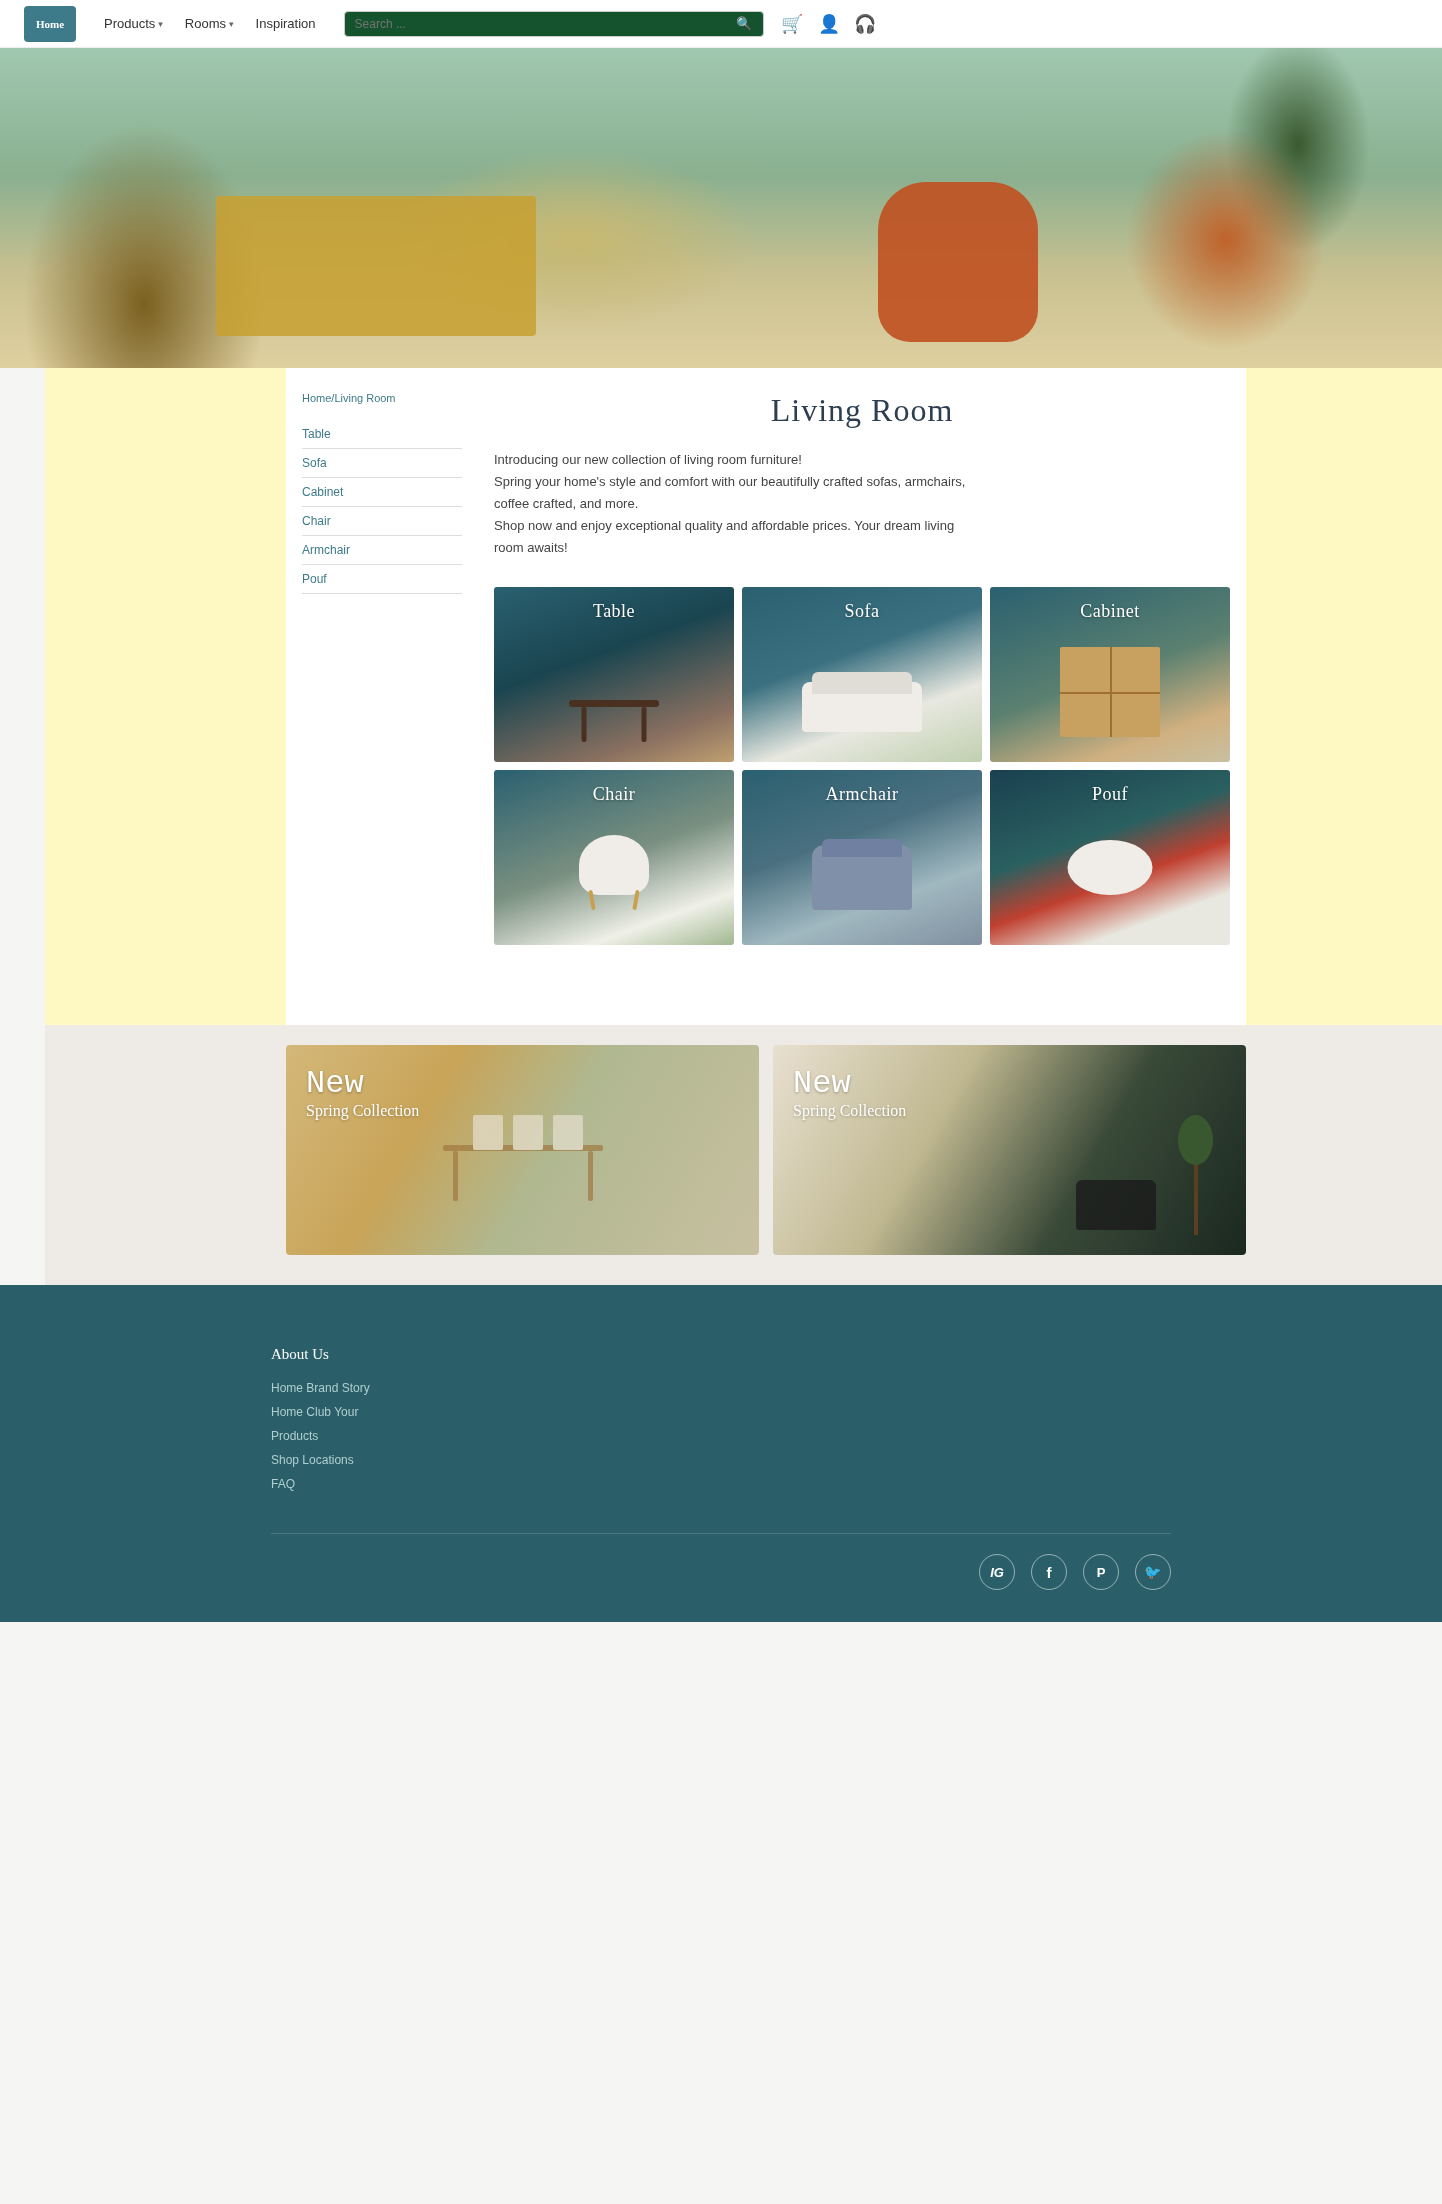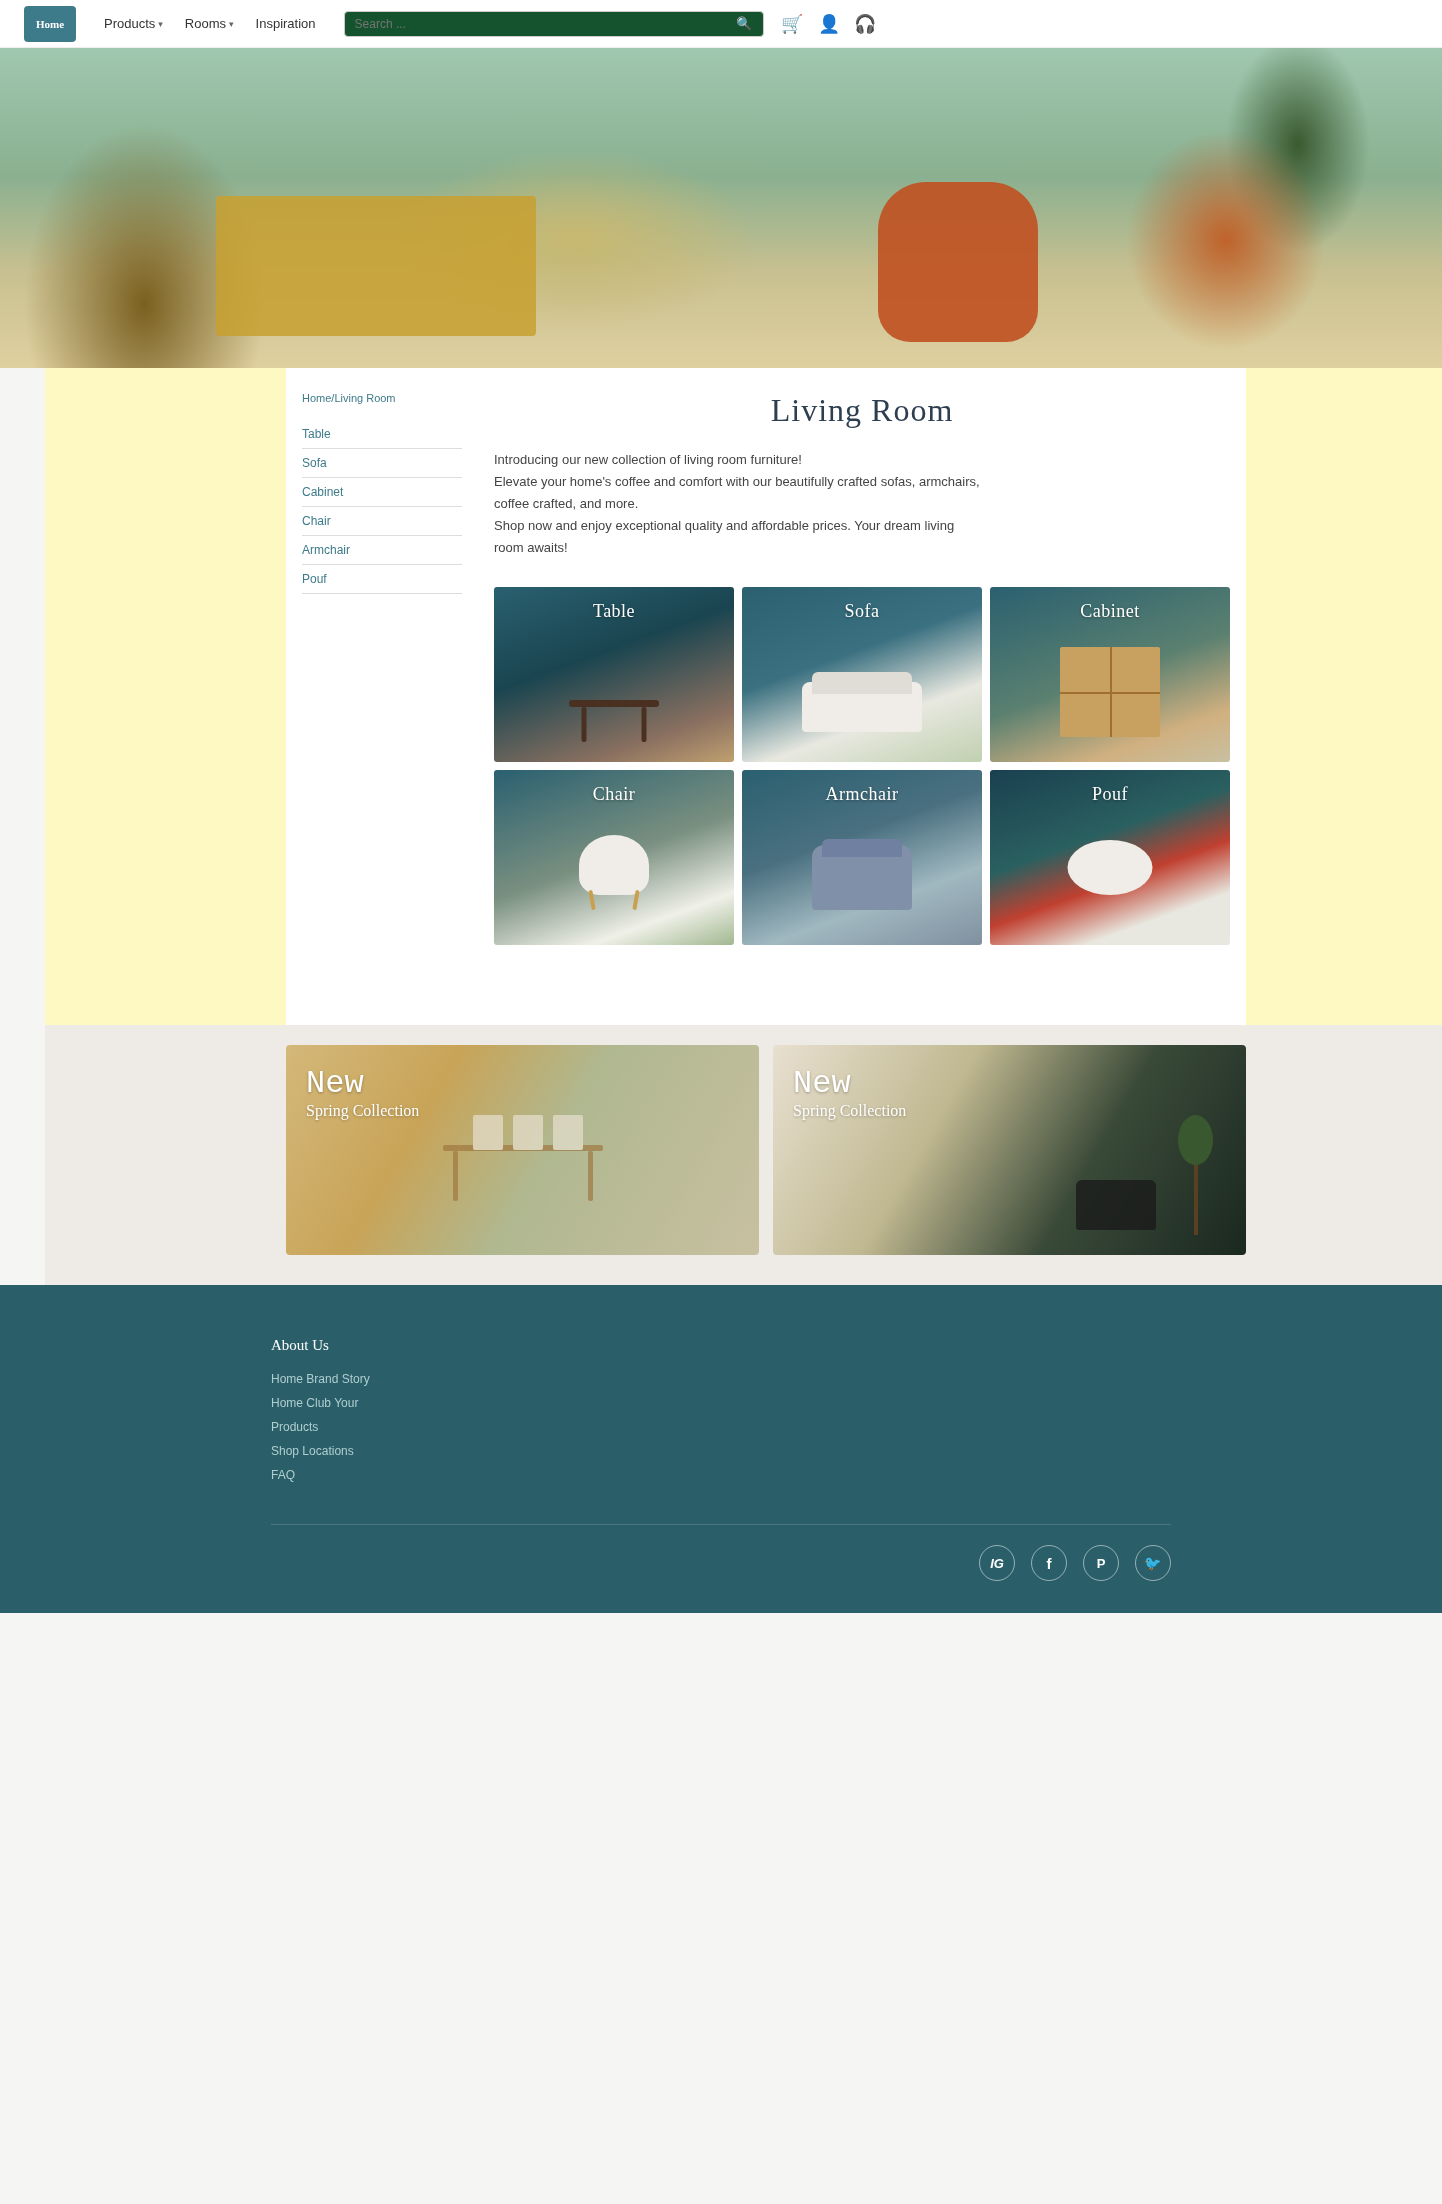--- a/index.html
+++ b/index.html
@@ -245,21 +245,21 @@
     footer {
       background: #2a5f6a;
       color: #c8dde0;
       padding: 48px 40px 32px;
     }
     .footer-grid {
       display: grid;
       grid-template-columns: 1fr 1fr 1fr;
       gap: 60px;
       max-width: 900px;
-      margin: 4px auto 32px;
+      margin: 13px auto 32px;
     }
     .footer-col h4 {
       font-size: 15px;
       font-family: Georgia, serif;
       color: white;
       margin-bottom: 18px;
       font-weight: normal;
     }
     .footer-col ul { list-style: none; }
     .footer-col ul li {
@@ -356,21 +356,21 @@
         <li>Armchair</li>
         <li>Pouf</li>
       </ul>
     </aside>
 
     <main class="main-content">
       <h1 class="page-title">Living Room</h1>
 
       <div class="intro-text">
         <span>Introducing our new collection of living room furniture!</span><br>
-        <span>Elevate your home's coffee and comfort with our beautifully crafted sofas, armchairs,</span><br>
+        <span>Spring your home's style and comfort with our beautifully crafted sofas, armchairs,</span><br>
         <span>coffee crafted, and more.</span><br>
         <span>Shop now and enjoy exceptional quality and affordable prices. Your dream living</span><br>
         <span>room awaits!</span>
       </div>
 
       <div class="category-grid">
 
         <div class="category-card card-table">
           <div class="category-card-bg"></div>
 

